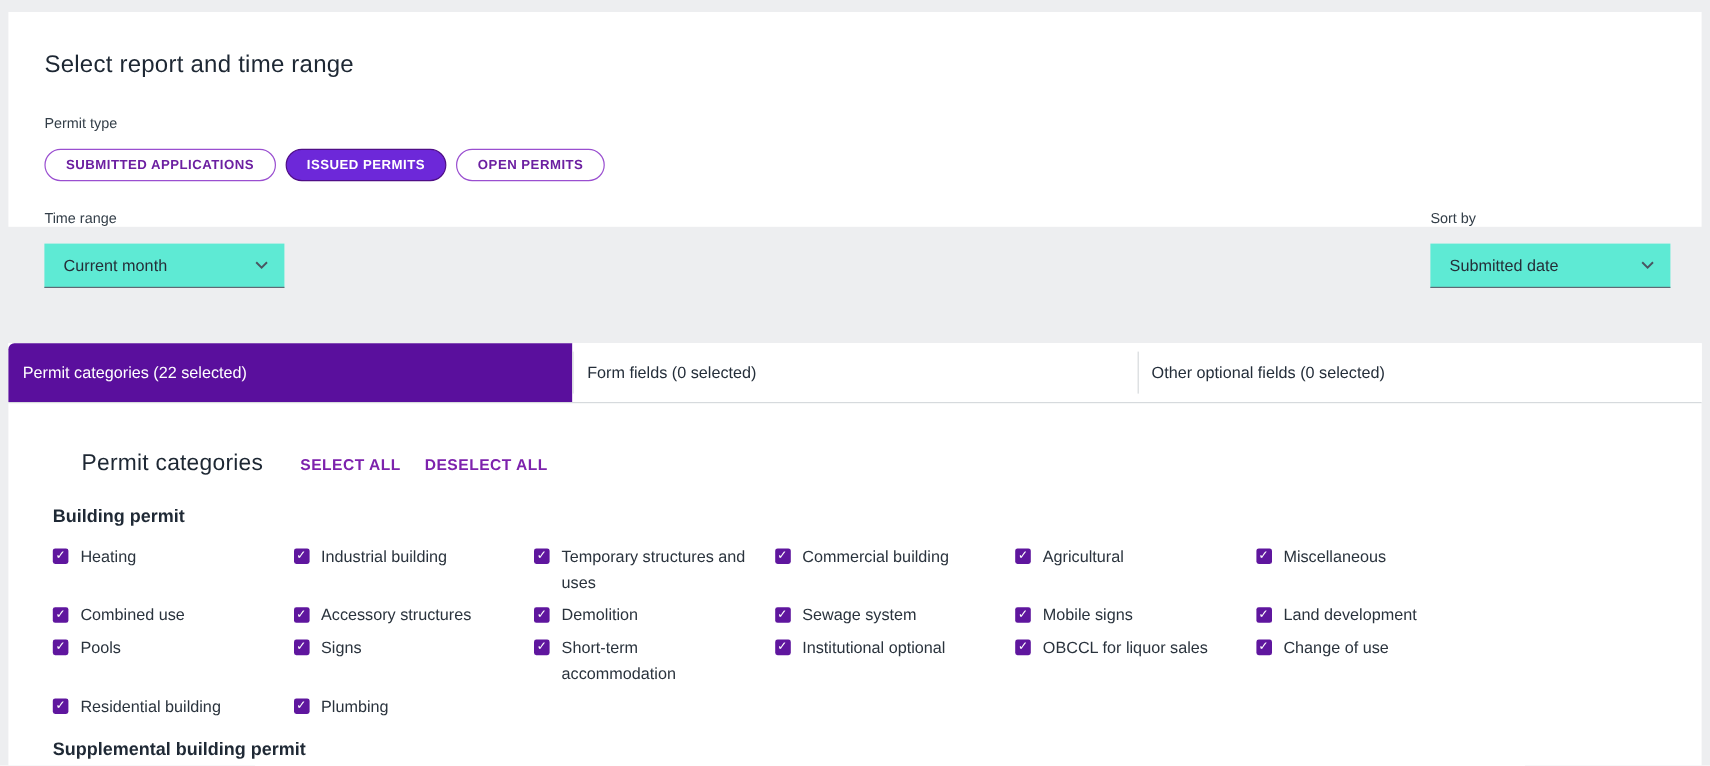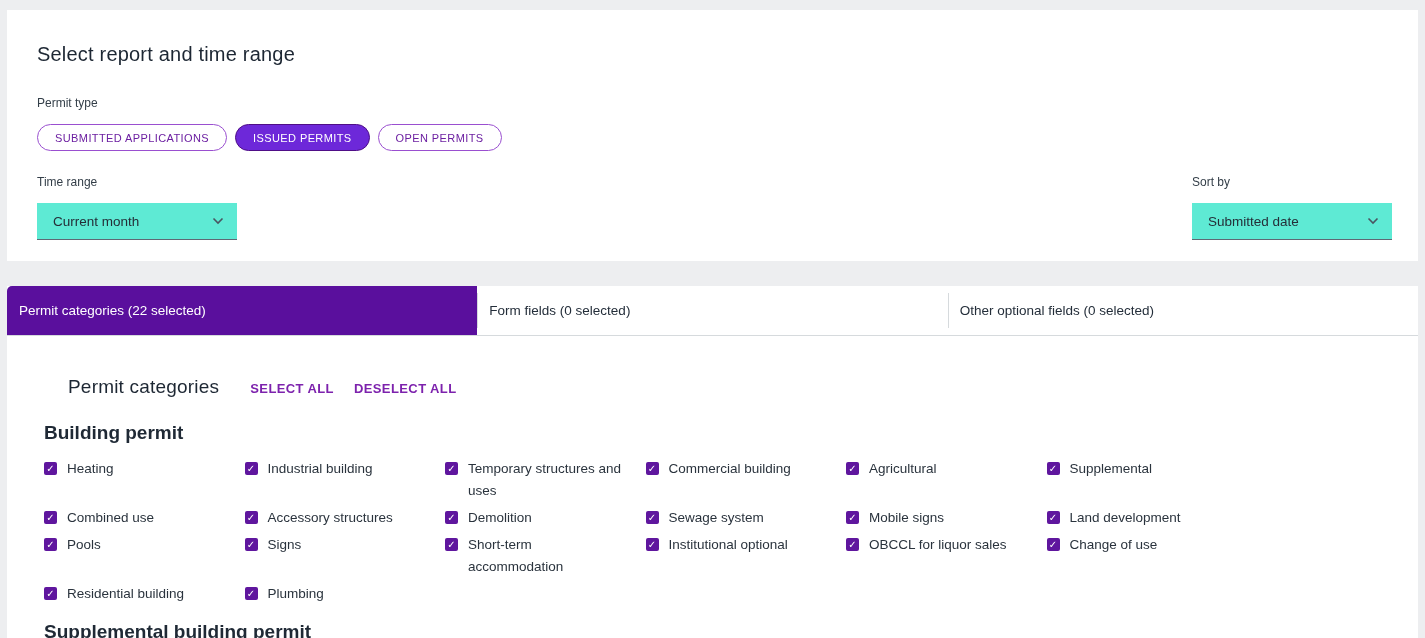--- a/index.html
+++ b/index.html
@@ -10,21 +10,21 @@
     font-family: "Liberation Sans", sans-serif;
     color: #242e3a;
     overflow: hidden;
   }
   .card {
     position: absolute;
     left: 7px;
     right: 7px;
     background: #ffffff;
   }
-  .card1 { top: 10px; height: 251px; padding: 33px 26px 0 30px; }
+  .card1 { top: 10px; height: 179px; padding: 33px 26px 0 30px; }
   .card2 { top: 286px; bottom: 0; }
 
   .page-title {
     font-size: 20px;
     font-weight: 500;
     letter-spacing: 0.2px;
     color: #1d2733;
   }
   .field-label {
     font-size: 12px;
@@ -36,21 +36,21 @@
   
   .pill-row { display: flex; gap: 8px; }
   .pill {
     height: 27px;
     border-radius: 14px;
     border: 1px solid #9a4fd0;
     background: #ffffff;
     color: #6c1fa1;
     font-family: "Liberation Sans", sans-serif;
     font-size: 11px;
-    font-weight: 400;
+    font-weight: 700;
     letter-spacing: 0.4px;
     padding: 0 17px;
     display: inline-flex;
     align-items: center;
     cursor: pointer;
     white-space: nowrap;
   }
   .pill.pill-active {
     background: #6d28d9;
     border-color: #4f0e87;
@@ -126,21 +126,21 @@
   .cat-links { display: flex; gap: 20px; margin-left: 31px; }
   .cat-link {
     font-size: 13px;
     font-weight: 700;
     letter-spacing: 0.4px;
     color: #7d22ad;
     cursor: pointer;
     white-space: nowrap;
   }
   .group-heading {
-    font-size: 19px;
+    font-size: 15px;
     font-weight: 700;
     color: #1f2935;
     margin-top: 24px;
   }
   .group-heading.second { margin-top: 16px; }
   .cb-grid {
     display: grid;
     grid-template-columns: repeat(6, 200.5px);
     row-gap: 5px;
     align-items: start;
@@ -262,21 +262,21 @@
           <span>Commercial building</span>
         </label>
 
         <label class="cb-item">
           <span class="checkbox">✓</span>
           <span>Agricultural</span>
         </label>
 
         <label class="cb-item">
           <span class="checkbox">✓</span>
-          <span>Supplemental</span>
+          <span>Miscellaneous</span>
         </label>
 
         <label class="cb-item">
           <span class="checkbox">✓</span>
           <span>Combined use</span>
         </label>
 
         <label class="cb-item">
           <span class="checkbox">✓</span>
           <span>Accessory structures</span>

